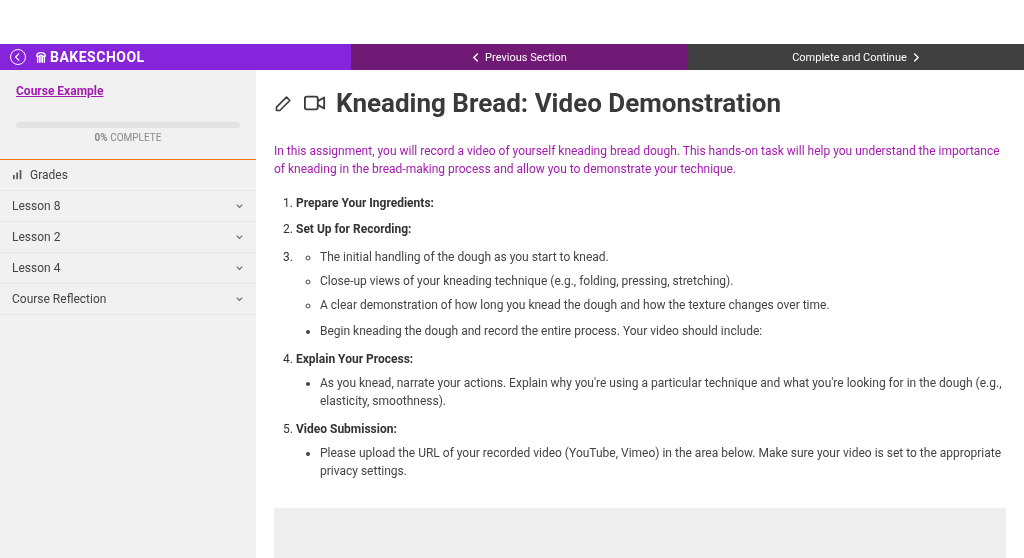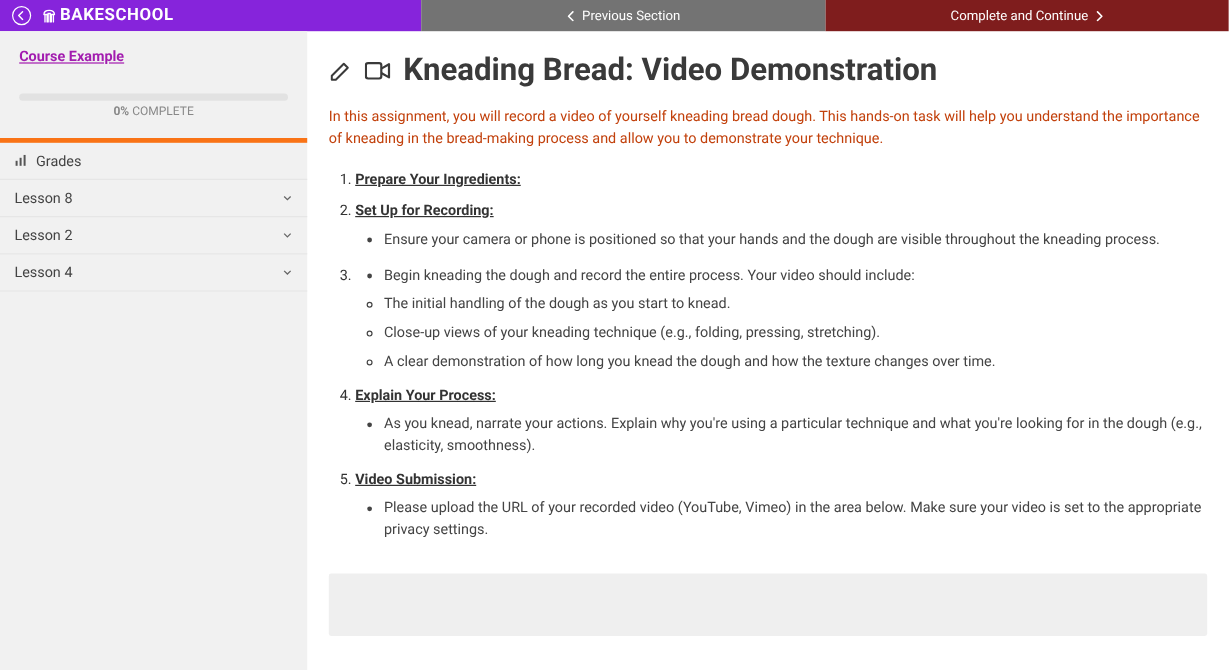--- a/index.html
+++ b/index.html
@@ -1,48 +1,48 @@
 <!DOCTYPE html>
 <html><head>
 <meta charset="utf-8">
 <style>
 * { margin: 0; padding: 0; box-sizing: border-box; }
 body { font-family: -apple-system, BlinkMacSystemFont, "Segoe UI", Roboto, Helvetica, Arial, sans-serif; font-size: 13px; color: #333; background: #fff; }
 
-.topbar { display: flex; height: 26px; }
+.topbar { display: flex; height: 26px; margin-top: 44px; }
 .topbar-left { background: #8624db; width: 351px; display: flex; align-items: center; padding-left: 10px; }
 .topbar-left .back-circle { width: 16px; height: 16px; border: 1.5px solid #fff; border-radius: 50%; display: inline-flex; align-items: center; justify-content: center; margin-right: 8px; }
 .topbar-left .back-circle svg { width: 8px; height: 8px; }
 .brand { color: #fff; font-weight: 700; font-size: 14px; letter-spacing: 0.5px; display: inline-flex; align-items: center; }
 .brand svg { margin-right: 2px; }
-.topbar-mid { background: #737373; flex: 0 0 337px; display: flex; align-items: center; justify-content: center; color: #fff; font-size: 11px; }
+.topbar-mid { background: #701a75; flex: 0 0 337px; display: flex; align-items: center; justify-content: center; color: #fff; font-size: 11px; }
 .topbar-mid svg, .topbar-right svg { width: 9px; height: 9px; }
-.topbar-right { background: #7f1d1d; flex: 1; display: flex; align-items: center; justify-content: center; color: #fff; font-size: 11px; }
+.topbar-right { background: #404040; flex: 1; display: flex; align-items: center; justify-content: center; color: #fff; font-size: 11px; }
 
 .layout { display: flex; }
 .sidebar { width: 256px; background: #f1f1f1; min-height: 532px; font-size: 12px; }
 .sidebar-header { padding: 14px 16px 8px 16px; }
 .course-link { color: #a21caf; font-weight: 700; text-decoration: underline; font-size: 12px; }
 .progress-wrap { margin-top: 24px; }
 .progress-bar { background: #e2e2e2; height: 6px; border-radius: 3px; }
 .progress-label { text-align: center; font-size: 10px; color: #888; margin-top: 4px; }
 .progress-label .pct { font-weight: 700; }
 .nav-item { display: flex; align-items: center; justify-content: space-between; padding: 8px 12px; border-bottom: 1px solid #e6e6e6; color: #444; cursor: pointer; }
-.nav-item.first { border-top: 4px solid #f97316; margin-top: 8px; }
+.nav-item.first { border-top: 1px solid #f97316; margin-top: 8px; }
 .nav-left { display: flex; align-items: center; gap: 6px; }
 .caret { width: 9px; height: 9px; }
 
 .main { flex: 1; padding: 18px 18px 30px 18px; }
-.title-row { display: flex; align-items: center; gap: 10px; margin-bottom: 14px; }
+.title-row { display: flex; align-items: center; gap: 10px; margin-bottom: 24px; }
 .title { font-size: 26px; font-weight: 700; color: #3a3a3a; }
-.intro { font-size: 12px; color: #c2410c; line-height: 1.5; margin-bottom: 18px; }
+.intro { font-size: 12px; color: #a21caf; line-height: 1.5; margin-bottom: 18px; }
 
 ol.steps { padding-left: 22px; font-size: 12px; color: #333; }
 ol.steps > li { margin-bottom: 12px; }
-ol.steps > li > .step-title { font-weight: 700; text-decoration: underline; }
+ol.steps > li > .step-title { font-weight: 700; }
 ul.sub { list-style: disc; padding-left: 24px; margin-top: 8px; }
 ul.sub li { margin-bottom: 6px; line-height: 1.5; color: #444; }
 ul.subsub { list-style: circle; padding-left: 24px; margin-top: 6px; }
 
 .upload-box { background: #efefef; margin-top: 28px; padding: 32px 20px 20px 20px; text-align: center; border-radius: 2px; }
 </style>
 </head>
 <body>
 
 <div class="topbar">
@@ -113,20 +113,28 @@
         </svg>
     </div>
     <div class="nav-item">
       <span class="nav-left">
           <span>Lesson 4</span>
         </span>
       <svg class="caret" viewBox="0 0 10 10">
           <path d="M2 3 L5 6 L8 3" stroke="#666" stroke-width="1.2" fill="none"></path>
         </svg>
     </div>
+    <div class="nav-item">
+      <span class="nav-left">
+          <span>Course Reflection</span>
+        </span>
+      <svg class="caret" viewBox="0 0 10 10">
+          <path d="M2 3 L5 6 L8 3" stroke="#666" stroke-width="1.2" fill="none"></path>
+        </svg>
+    </div>
   </aside>
 
   <main class="main">
     <div class="title-row">
       <svg width="20" height="20" viewBox="0 0 24 24">
           <path d="M3 21 L3 17 L15 5 L19 9 L7 21 Z M15 5 L19 9" stroke="#3a3a3a" stroke-width="2" fill="none" stroke-linejoin="round"></path>
         </svg>
       <svg width="22" height="20" viewBox="0 0 24 20">
           <rect x="1" y="3" width="14" height="14" rx="2" stroke="#3a3a3a" stroke-width="2" fill="none"></rect>
           <path d="M15 8 L22 4 L22 16 L15 12" stroke="#3a3a3a" stroke-width="2" fill="none" stroke-linejoin="round"></path>
@@ -135,32 +143,29 @@
     </div>
 
     <p class="intro">In this assignment, you will record a video of yourself kneading bread dough. This hands-on task will help you understand the importance of kneading in the bread-making process and allow you to demonstrate your technique.</p>
 
     <ol class="steps">
       <li>
         <span class="step-title">Prepare Your Ingredients:</span>
       </li>
       <li>
         <span class="step-title">Set Up for Recording:</span>
-        <ul class="sub">
-          <li>Ensure your camera or phone is positioned so that your hands and the dough are visible throughout the kneading process.</li>
-        </ul>
       </li>
       <li>
-        <ul class="sub">
-          <li>Begin kneading the dough and record the entire process. Your video should include:</li>
-        </ul>
         <ul class="sub subsub">
           <li>The initial handling of the dough as you start to knead.</li>
           <li>Close-up views of your kneading technique (e.g., folding, pressing, stretching).</li>
           <li>A clear demonstration of how long you knead the dough and how the texture changes over time.</li>
+        </ul>
+        <ul class="sub">
+          <li>Begin kneading the dough and record the entire process. Your video should include:</li>
         </ul>
       </li>
       <li>
         <span class="step-title">Explain Your Process:</span>
         <ul class="sub">
           <li>As you knead, narrate your actions. Explain why you're using a particular technique and what you're looking for in the dough (e.g., elasticity, smoothness).</li>
         </ul>
       </li>
       <li>
         <span class="step-title">Video Submission:</span>

